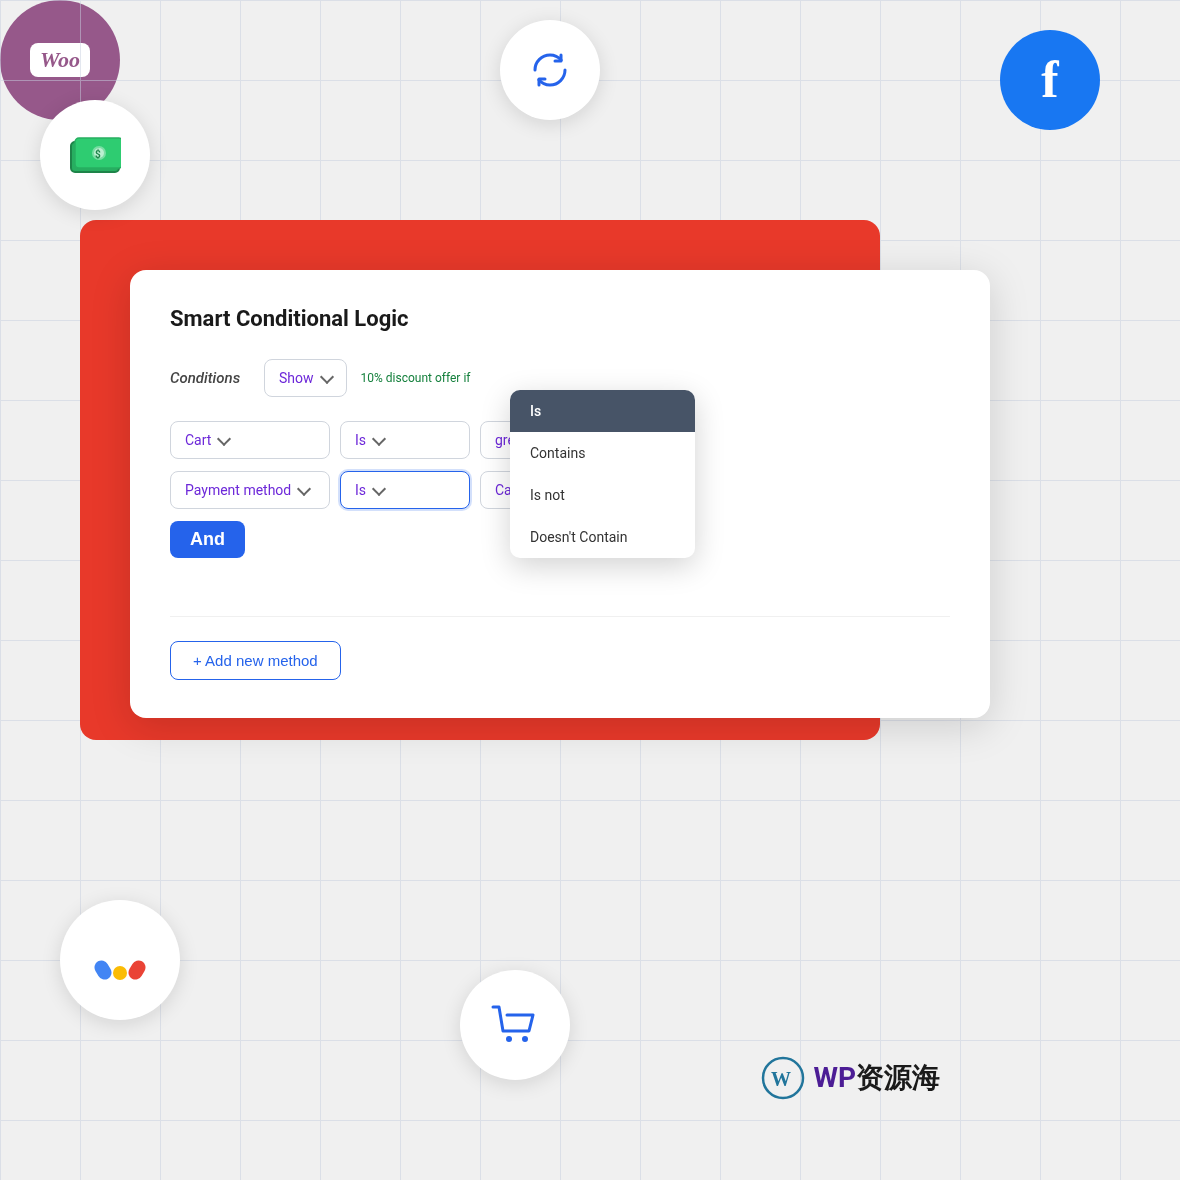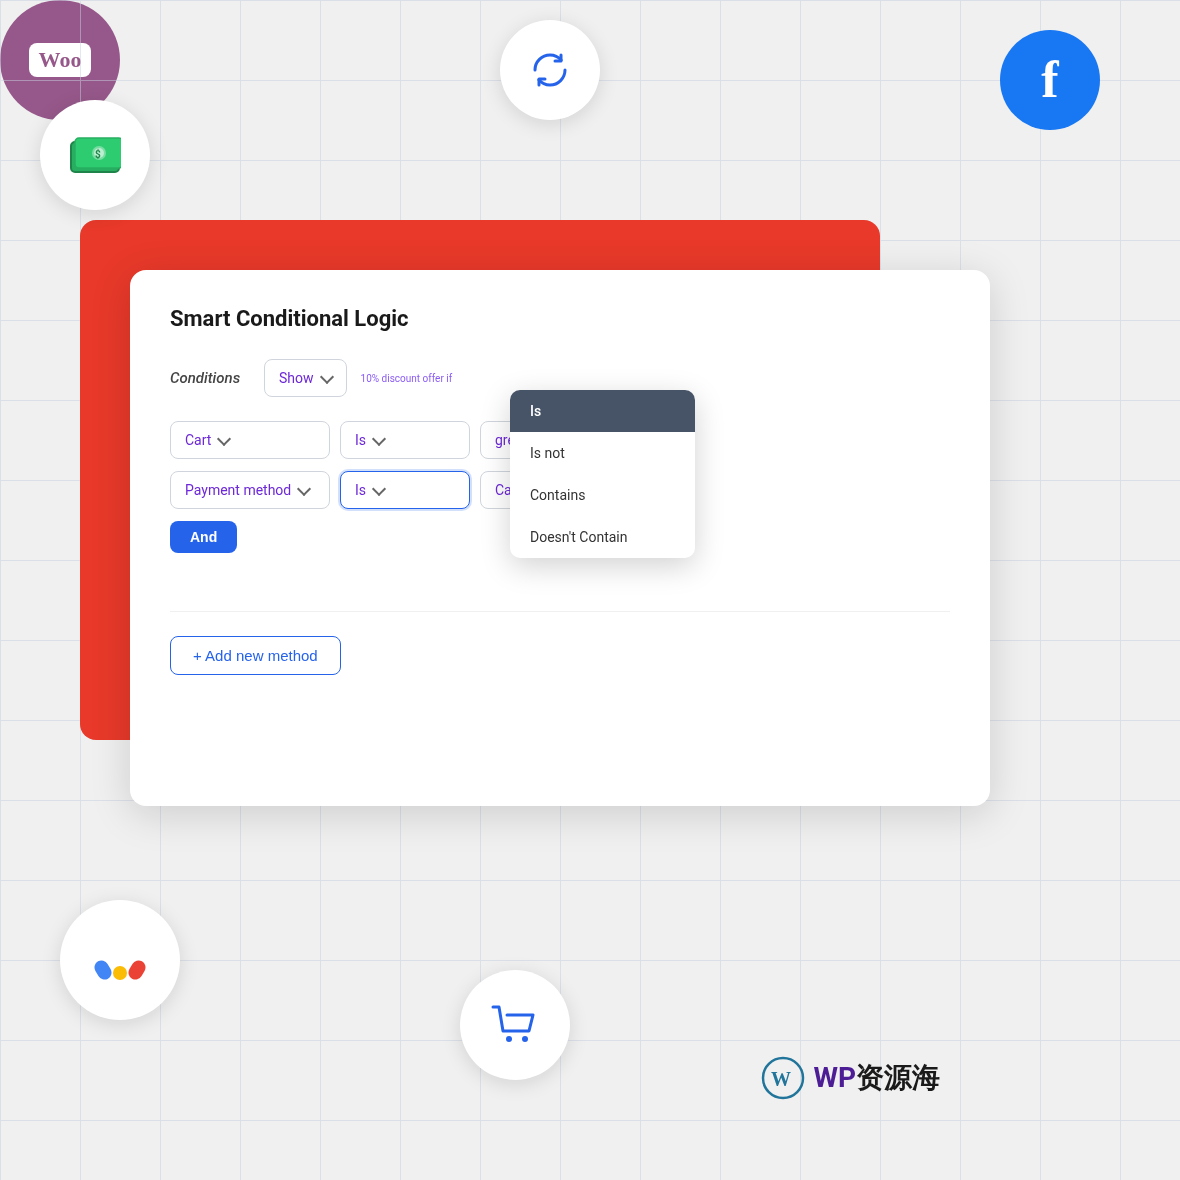--- a/index.html
+++ b/index.html
@@ -102,21 +102,21 @@
       border-radius: 16px;
       z-index: 1;
     }
 
     
     .main-card {
       position: absolute;
       top: 270px;
       left: 130px;
       width: 860px;
-      height: 536px;
+      height: 448px;
       background: #fff;
       border-radius: 16px;
       box-shadow: 0 8px 40px rgba(0,0,0,0.15);
       z-index: 3;
       padding: 36px 40px;
     }
 
     .card-title {
       font-size: 22px;
       font-weight: 700;
@@ -133,22 +133,22 @@
 
     .conditions-label {
       font-size: 15px;
       color: #444;
       font-weight: 500;
       min-width: 80px;
       font-style: italic;
     }
 
     .discount-text {
-      font-size: 10px;
-      color: #8b5cf6;
+      font-size: 12px;
+      color: #15803d;
     }
 
     
     .rule-row {
       display: flex;
       align-items: center;
       gap: 10px;
       margin-bottom: 12px;
     }
 
@@ -209,21 +209,21 @@
 
     
     .and-btn {
       display: inline-flex;
       align-items: center;
       background: #2563EB;
       color: #fff;
       border: none;
       border-radius: 8px;
       padding: 8px 20px;
-      font-size: 14px;
+      font-size: 18px;
       font-weight: 600;
       cursor: pointer;
       margin-bottom: 30px;
     }
 
     
     .add-group-btn {
       display: inline-flex;
       align-items: center;
       gap: 8px;
@@ -274,20 +274,21 @@
 
     
     .woo-text {
       background: #fff;
       border-radius: 8px;
       padding: 4px 10px;
       font-size: 22px;
       font-weight: 900;
       color: #96588A;
       font-family: Georgia, serif;
+      font-style: italic;
     }
 
     
     .wp-text {
       font-size: 28px;
       font-weight: 700;
       color: #1a1a1a;
     }
     .wp-text span { color: #4c1d95; }
   </style>
@@ -384,24 +385,24 @@
   
   <button class="add-group-btn">+ Add new method</button>
 
 </div>
 
 <div class="dropdown-overlay">
   <div class="dropdown-item selected">
     <span>Is</span>
   </div>
   <div class="dropdown-item">
+    <span>Contains</span>
+  </div>
+  <div class="dropdown-item">
     <span>Is not</span>
-  </div>
-  <div class="dropdown-item">
-    <span>Contains</span>
   </div>
   <div class="dropdown-item">
     <span>Doesn't Contain</span>
   </div>
 </div>
 
 <div class="icon-circle google-ads-circle">
   <svg width="56" height="56" viewBox="0 0 56 56" fill="none" xmlns="http://www.w3.org/2000/svg">
 
     <g transform="translate(4, 8)">

